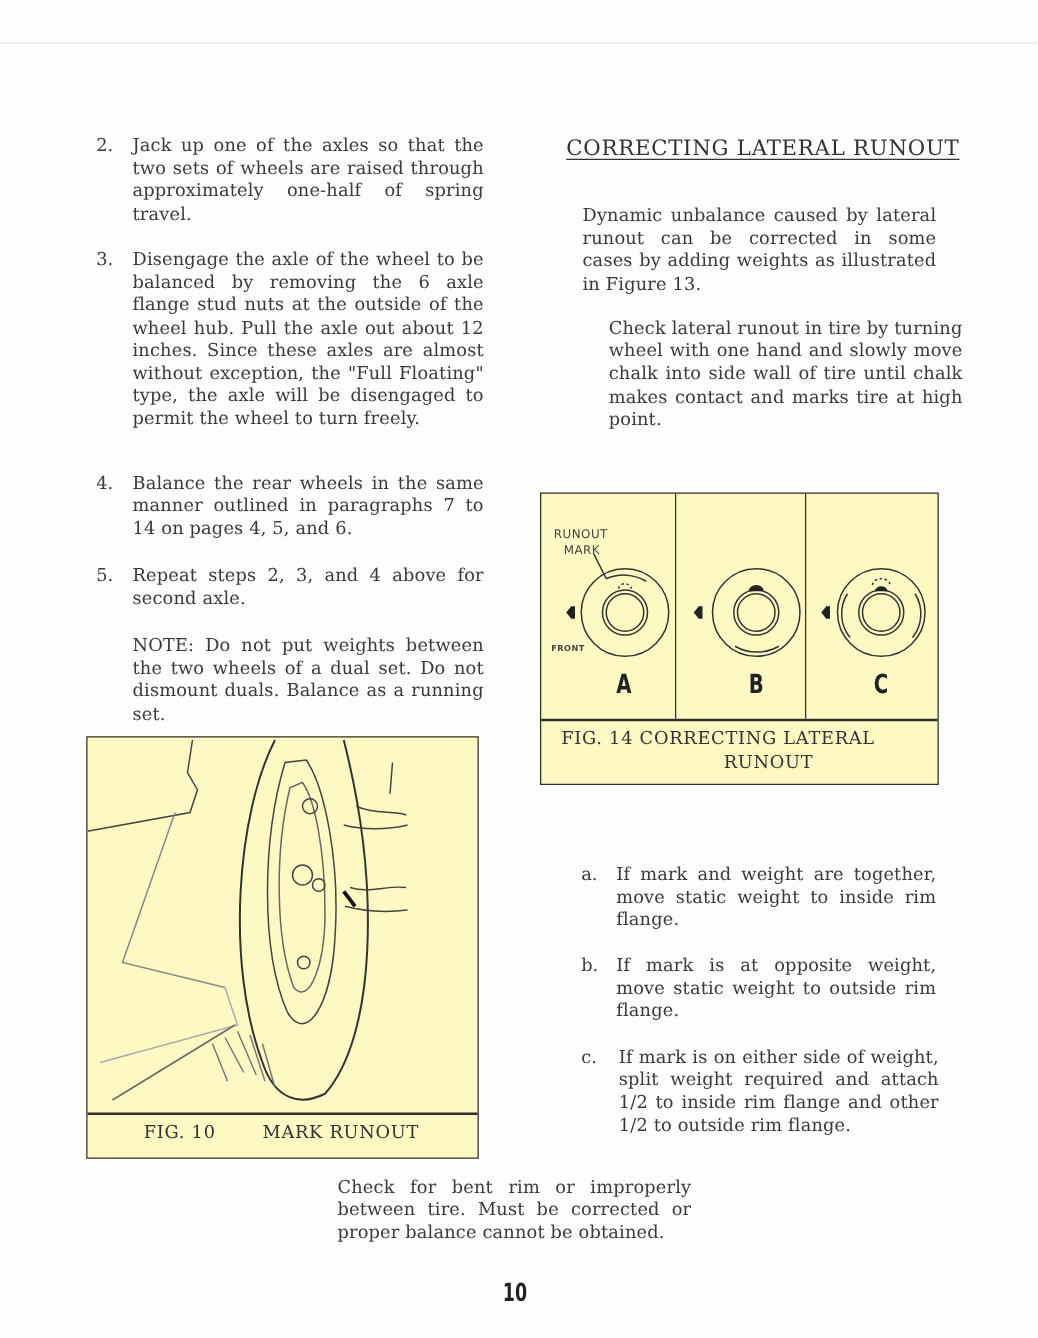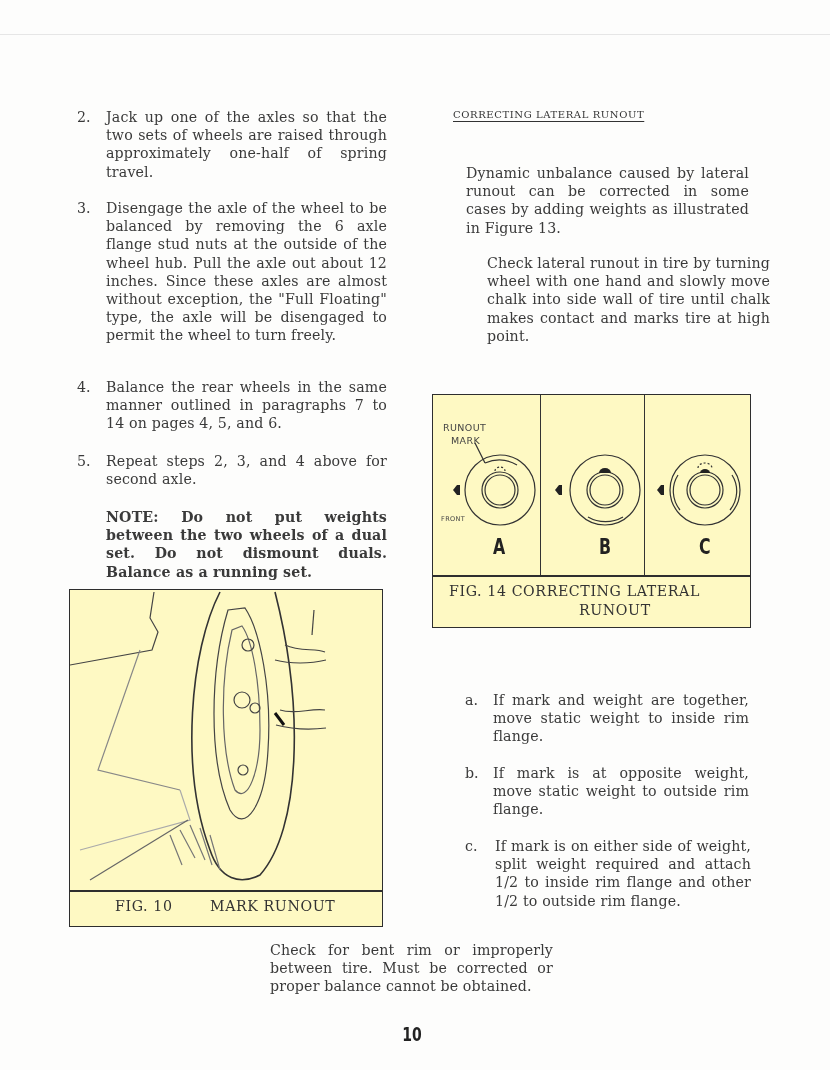--- a/index.html
+++ b/index.html
@@ -5,21 +5,21 @@
   html, body { margin: 0; padding: 0; }
   body {
     width: 830px; height: 1070px; position: relative; overflow: hidden;
     background: #fdfdfc;
     font-family: "DejaVu Serif", "Liberation Serif", serif;
     color: #3a3a3a;
   }
   .topline { position: absolute; left: 0; top: 34px; width: 830px; height: 1px; background: #e6e6e6; }
   .txt { position: absolute; font-size: 14.2px; line-height: 18.2px; text-align: justify; letter-spacing: 0.15px; }
   .num { position: absolute; font-size: 14.2px; line-height: 18.2px; }
-  .heading { position: absolute; left: 453px; top: 109px; font-size: 10px; letter-spacing: 0.6px; text-decoration: underline; text-underline-offset: 3px; color: #333; }
+  .heading { position: absolute; left: 453px; top: 109px; font-size: 17px; letter-spacing: 0.6px; text-decoration: underline; text-underline-offset: 3px; color: #333; }
   .box { position: absolute; border: 1.6px solid #2e2e2e; background: #fef9c3; }
   .fig-caption { position: absolute; font-size: 14.2px; letter-spacing: 0.6px; color: #333; }
   .panel-letter { position: absolute; font-family: "DejaVu Sans", sans-serif; font-weight: bold; font-size: 21px; transform: scaleX(0.75); color: #222; }
   .small-label { position: absolute; font-family: "DejaVu Sans", sans-serif; font-size: 9.5px; letter-spacing: 0.4px; color: #444; }
   .pagenum { position: absolute; left: 398px; top: 1022px; font-family: "DejaVu Sans", sans-serif; font-weight: bold; font-size: 20px; transform: scaleX(0.7); color: #222; }
 </style>
 </head>
 <body>
 
 <div class="topline"></div>
@@ -30,21 +30,21 @@
 
   <div class="num" style="left:77px; top:199px;">3.</div>
   <div class="txt" style="left:106px; top:199px; width:281px;">Disengage the axle of the wheel to be balanced by removing the 6 axle flange stud nuts at the outside of the wheel hub. Pull the axle out about 12 inches. Since these axles are almost without exception, the "Full Floating" type, the axle will be disengaged to permit the wheel to turn freely.</div>
 
   <div class="num" style="left:77px; top:378px;">4.</div>
   <div class="txt" style="left:106px; top:378px; width:281px;">Balance the rear wheels in the same manner outlined in paragraphs 7 to 14 on pages 4, 5, and 6.</div>
 
   <div class="num" style="left:77px; top:452px;">5.</div>
   <div class="txt" style="left:106px; top:452px; width:281px;">Repeat steps 2, 3, and 4 above for second axle.</div>
 
-  <div class="txt" style="left:106px; top:508px; width:281px;font-weight:bold;">NOTE: Do not put weights between the two wheels of a dual set. Do not dismount duals. Balance as a running set.</div>
+  <div class="txt" style="left:106px; top:508px; width:281px;">NOTE: Do not put weights between the two wheels of a dual set. Do not dismount duals. Balance as a running set.</div>
 </div>
 
 <div class="box" style="left:69px; top:589px; width:312px; height:336px;">
   <svg width="312" height="300" viewBox="0 0 312 300" style="position:absolute; left:0; top:0;">
     <g fill="none" stroke="#444" stroke-width="1.2">
 
       <path d="M84 2 L80 28 L88 42 L82 60 L0 75"></path>
       <path d="M70 60 L28 180 L110 200" stroke="#888"></path>
       <path d="M110 200 L120 230 L10 260" stroke="#aaa"></path>
       <path d="M118 230 L20 290" stroke="#666"></path>
@@ -106,21 +106,21 @@
       <path d="M166 78 A6 5 0 0 1 178 78 Z"></path>
       <path d="M267 78 A5 4 0 0 1 277 78 Z"></path>
       <path d="M24 90 L20 95 L24 100 L27 100 L27 90 Z"></path>
       <path d="M126 90 L122 95 L126 100 L129 100 L129 90 Z"></path>
       <path d="M228 90 L224 95 L228 100 L231 100 L231 90 Z"></path>
     </g>
   </svg>
 
   <div class="small-label" style="left:10px; top:27px;">RUNOUT</div>
   <div class="small-label" style="left:18px; top:40px;">MARK</div>
-  <div class="small-label" style="left:8px; top:120px; font-size:6.5px; font-weight:normal;">FRONT</div>
+  <div class="small-label" style="left:8px; top:120px; font-size:6.5px; font-weight:bold;">FRONT</div>
 
   <div class="panel-letter" style="left:58px; top:140px;">A</div>
   <div class="panel-letter" style="left:164px; top:140px;">B</div>
   <div class="panel-letter" style="left:264px; top:140px;">C</div>
 
   <div class="fig-caption" style="left:16px; top:188px;">FIG. 14 CORRECTING LATERAL</div>
   <div class="fig-caption" style="left:146px; top:207px;">RUNOUT</div>
 </div>
 
 <div>

